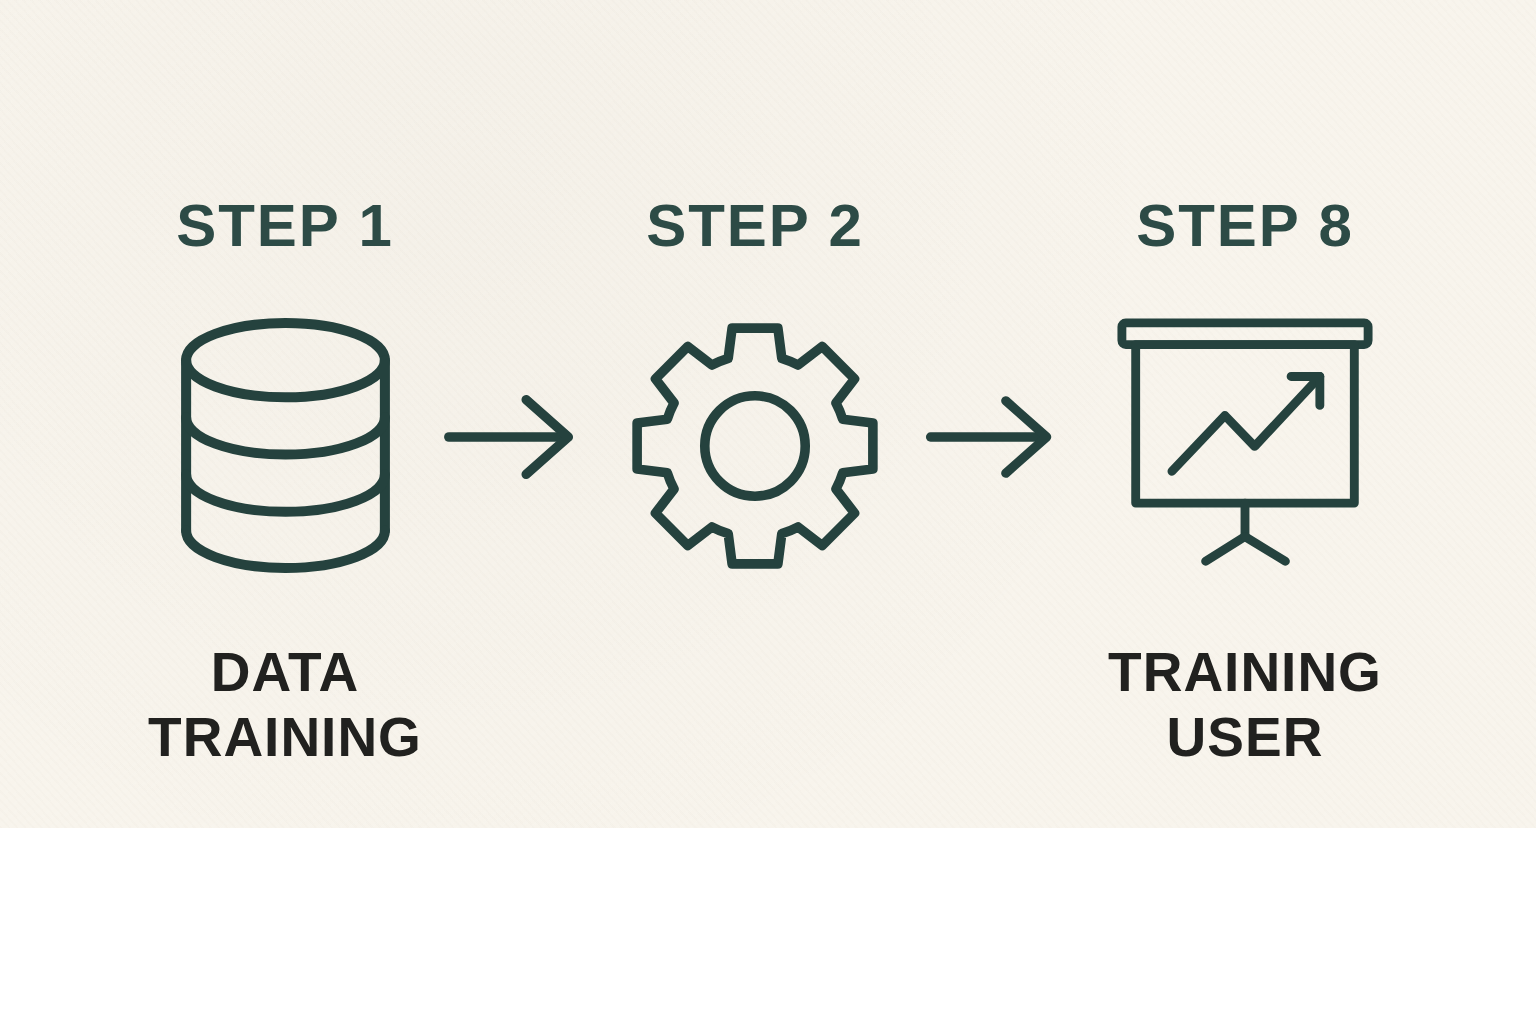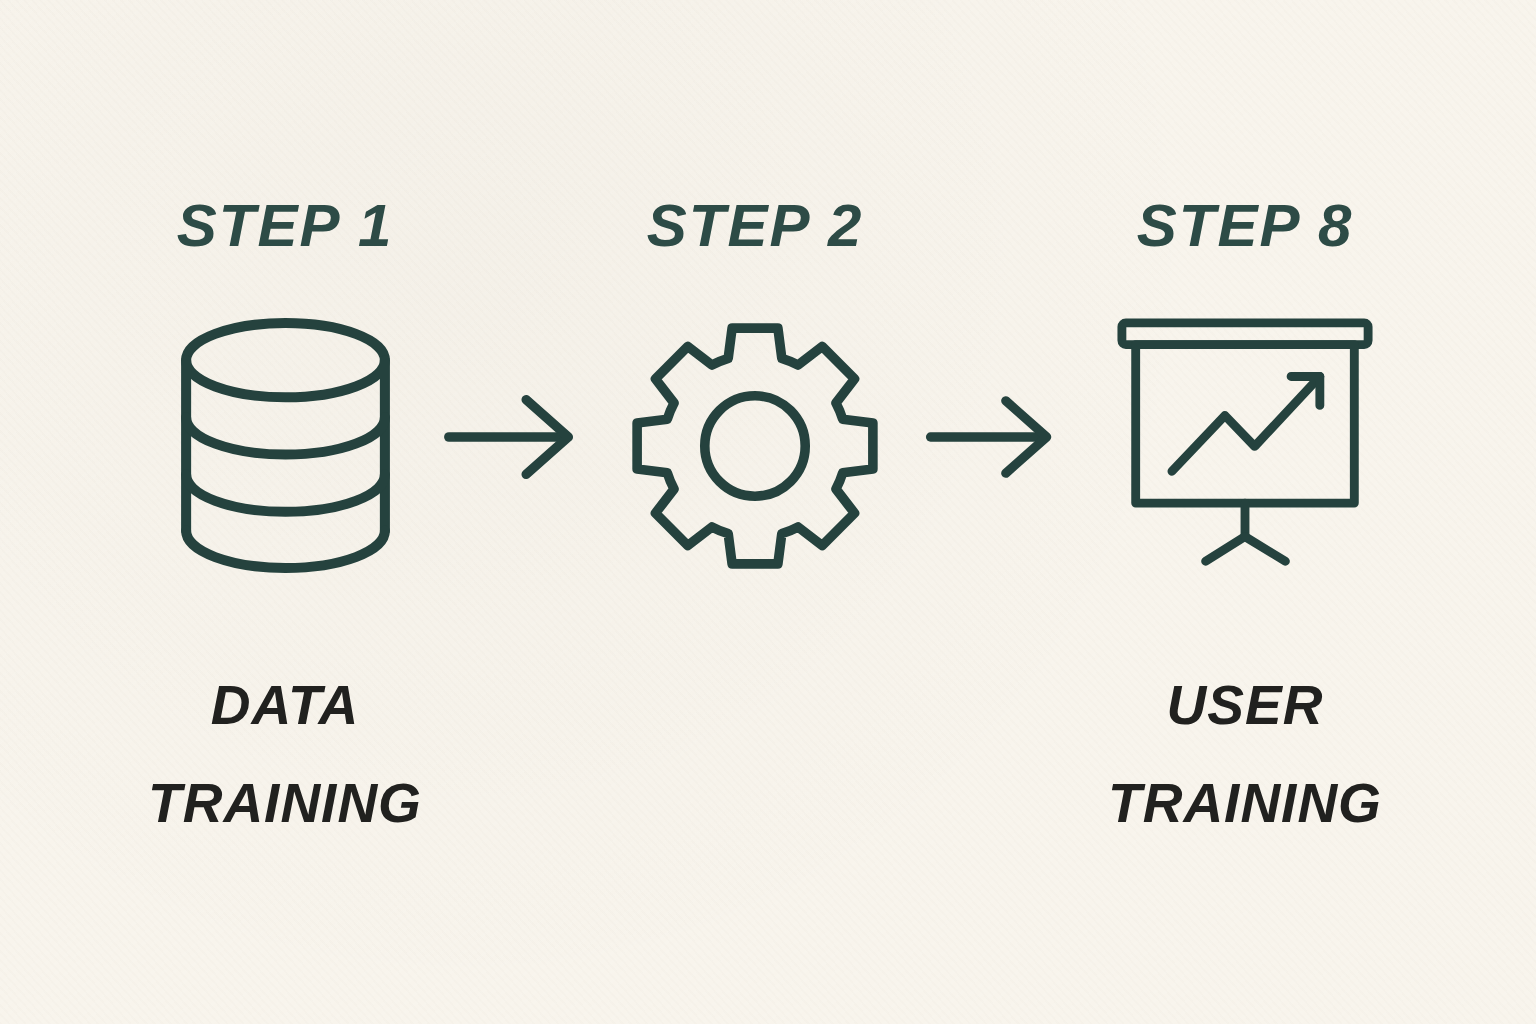--- a/index.html
+++ b/index.html
@@ -3,27 +3,26 @@
 <meta charset="utf-8">
 <style>
   html, body { margin: 0; padding: 0; }
   body {
     width: 1536px; height: 1024px;
     overflow: hidden;
     font-family: "Liberation Sans", "DejaVu Sans", sans-serif;
   }
   .canvas {
     position: relative;
-    width: 1536px; height: 1024px;
+    width: 1536px; height: 828px;
     background-color: #f8f4ec;
     background-image:
       radial-gradient(circle at 30% 25%, rgba(60,50,30,0.018), transparent 60%),
       repeating-linear-gradient(48deg, rgba(110,100,80,0.016) 0 2px, transparent 2px 6px),
       repeating-linear-gradient(-41deg, rgba(255,255,255,0.05) 0 3px, transparent 3px 7px);
-    font-style: italic;
   }
   .step {
     position: absolute;
     top: 196px;
     width: 480px;
     display: flex;
     flex-direction: column;
     align-items: center;
     text-align: center;
   }
@@ -46,21 +45,21 @@
     justify-content: center;
   }
   .step-label {
     margin-top: 56px;
     font-size: 55px;
     font-weight: 700;
     line-height: 1.18;
     letter-spacing: 1px;
     color: #21211f;
   }
-  .step-label span { display: block; white-space: nowrap; margin-top: 33px; }
+  .step-label span { display: block; white-space: nowrap; }
   .arrow {
     position: absolute;
     top: 394px;
   }
   .arrow-1 { left: 443px; }
   .arrow-2 { left: 925px; }
   svg { display: block; }
 </style>
 </head>
 <body>
@@ -142,18 +141,18 @@
           <rect x="10.5" y="14.5" width="111" height="80.5"></rect>
           <path d="M 66,95 V 112"></path>
           <path d="M 66,112 L 46,124.5"></path>
           <path d="M 66,112 L 86.5,124.5"></path>
           <path d="M 28.9,78.8 L 55.8,50.5 L 70.9,66.2 L 104,30.7"></path>
           <path d="M 89.4,30.7 L 104,30.7 L 104,45.4"></path>
         </g>
       </svg>
     </div>
     <div class="step-label">
+      <span>TRAINING</span>
       <span>USER</span>
-      <span>TRAINING</span>
     </div>
   </div>
 
 </div>
 
 </body></html>

